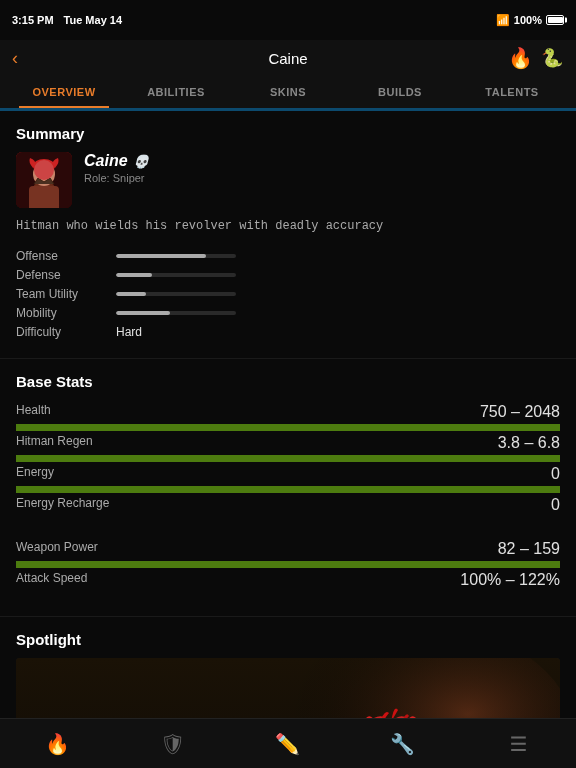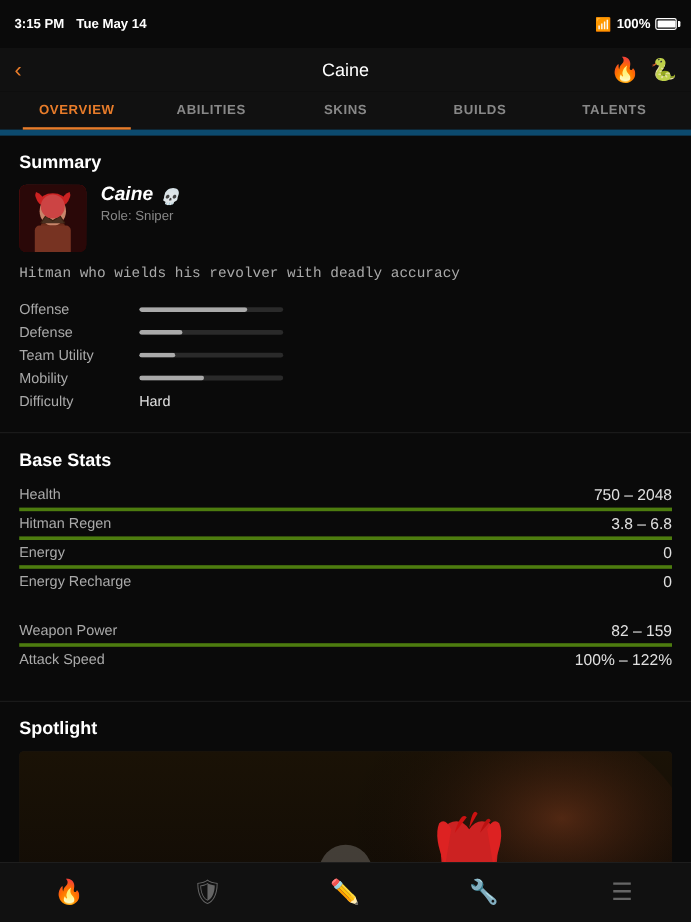--- a/index.html
+++ b/index.html
@@ -90,21 +90,21 @@
       right: 12px;
       display: flex;
       gap: 8px;
       align-items: center;
     }
 
     
     #nav-tabs {
       display: flex;
       background: #111;
-      border-bottom: 5px solid #0c4a6e;
+      border-bottom: 3px solid #0c4a6e;
       padding: 0 8px;
     }
     .nav-tab {
       flex: 1;
       text-align: center;
       padding: 10px 4px;
       font-size: 11px;
       font-weight: 600;
       letter-spacing: 0.5px;
       color: #888;
@@ -242,29 +242,29 @@
     }
     .stat-bar {
       height: 100%;
       background: #aaa;
       border-radius: 2px;
     }
     .base-stat-row {
       display: flex;
       justify-content: space-between;
       padding: 3px 0;
-      border-bottom: 3px solid #4d7c0f;
+      border-bottom: 7px solid #4d7c0f;
     }
     .base-stat-row:last-child { border-bottom: none; }
     .base-stat-name {
       font-size: 12px;
       color: #aaa;
     }
     .base-stat-val {
-      font-size: 13px;
+      font-size: 16px;
       color: #e0e0e0;
     }
     .stat-group-spacer { height: 10px; }
 
     
     .spotlight-video {
       position: relative;
       width: 100%;
       height: 200px;
       background: #1a1a1a;

